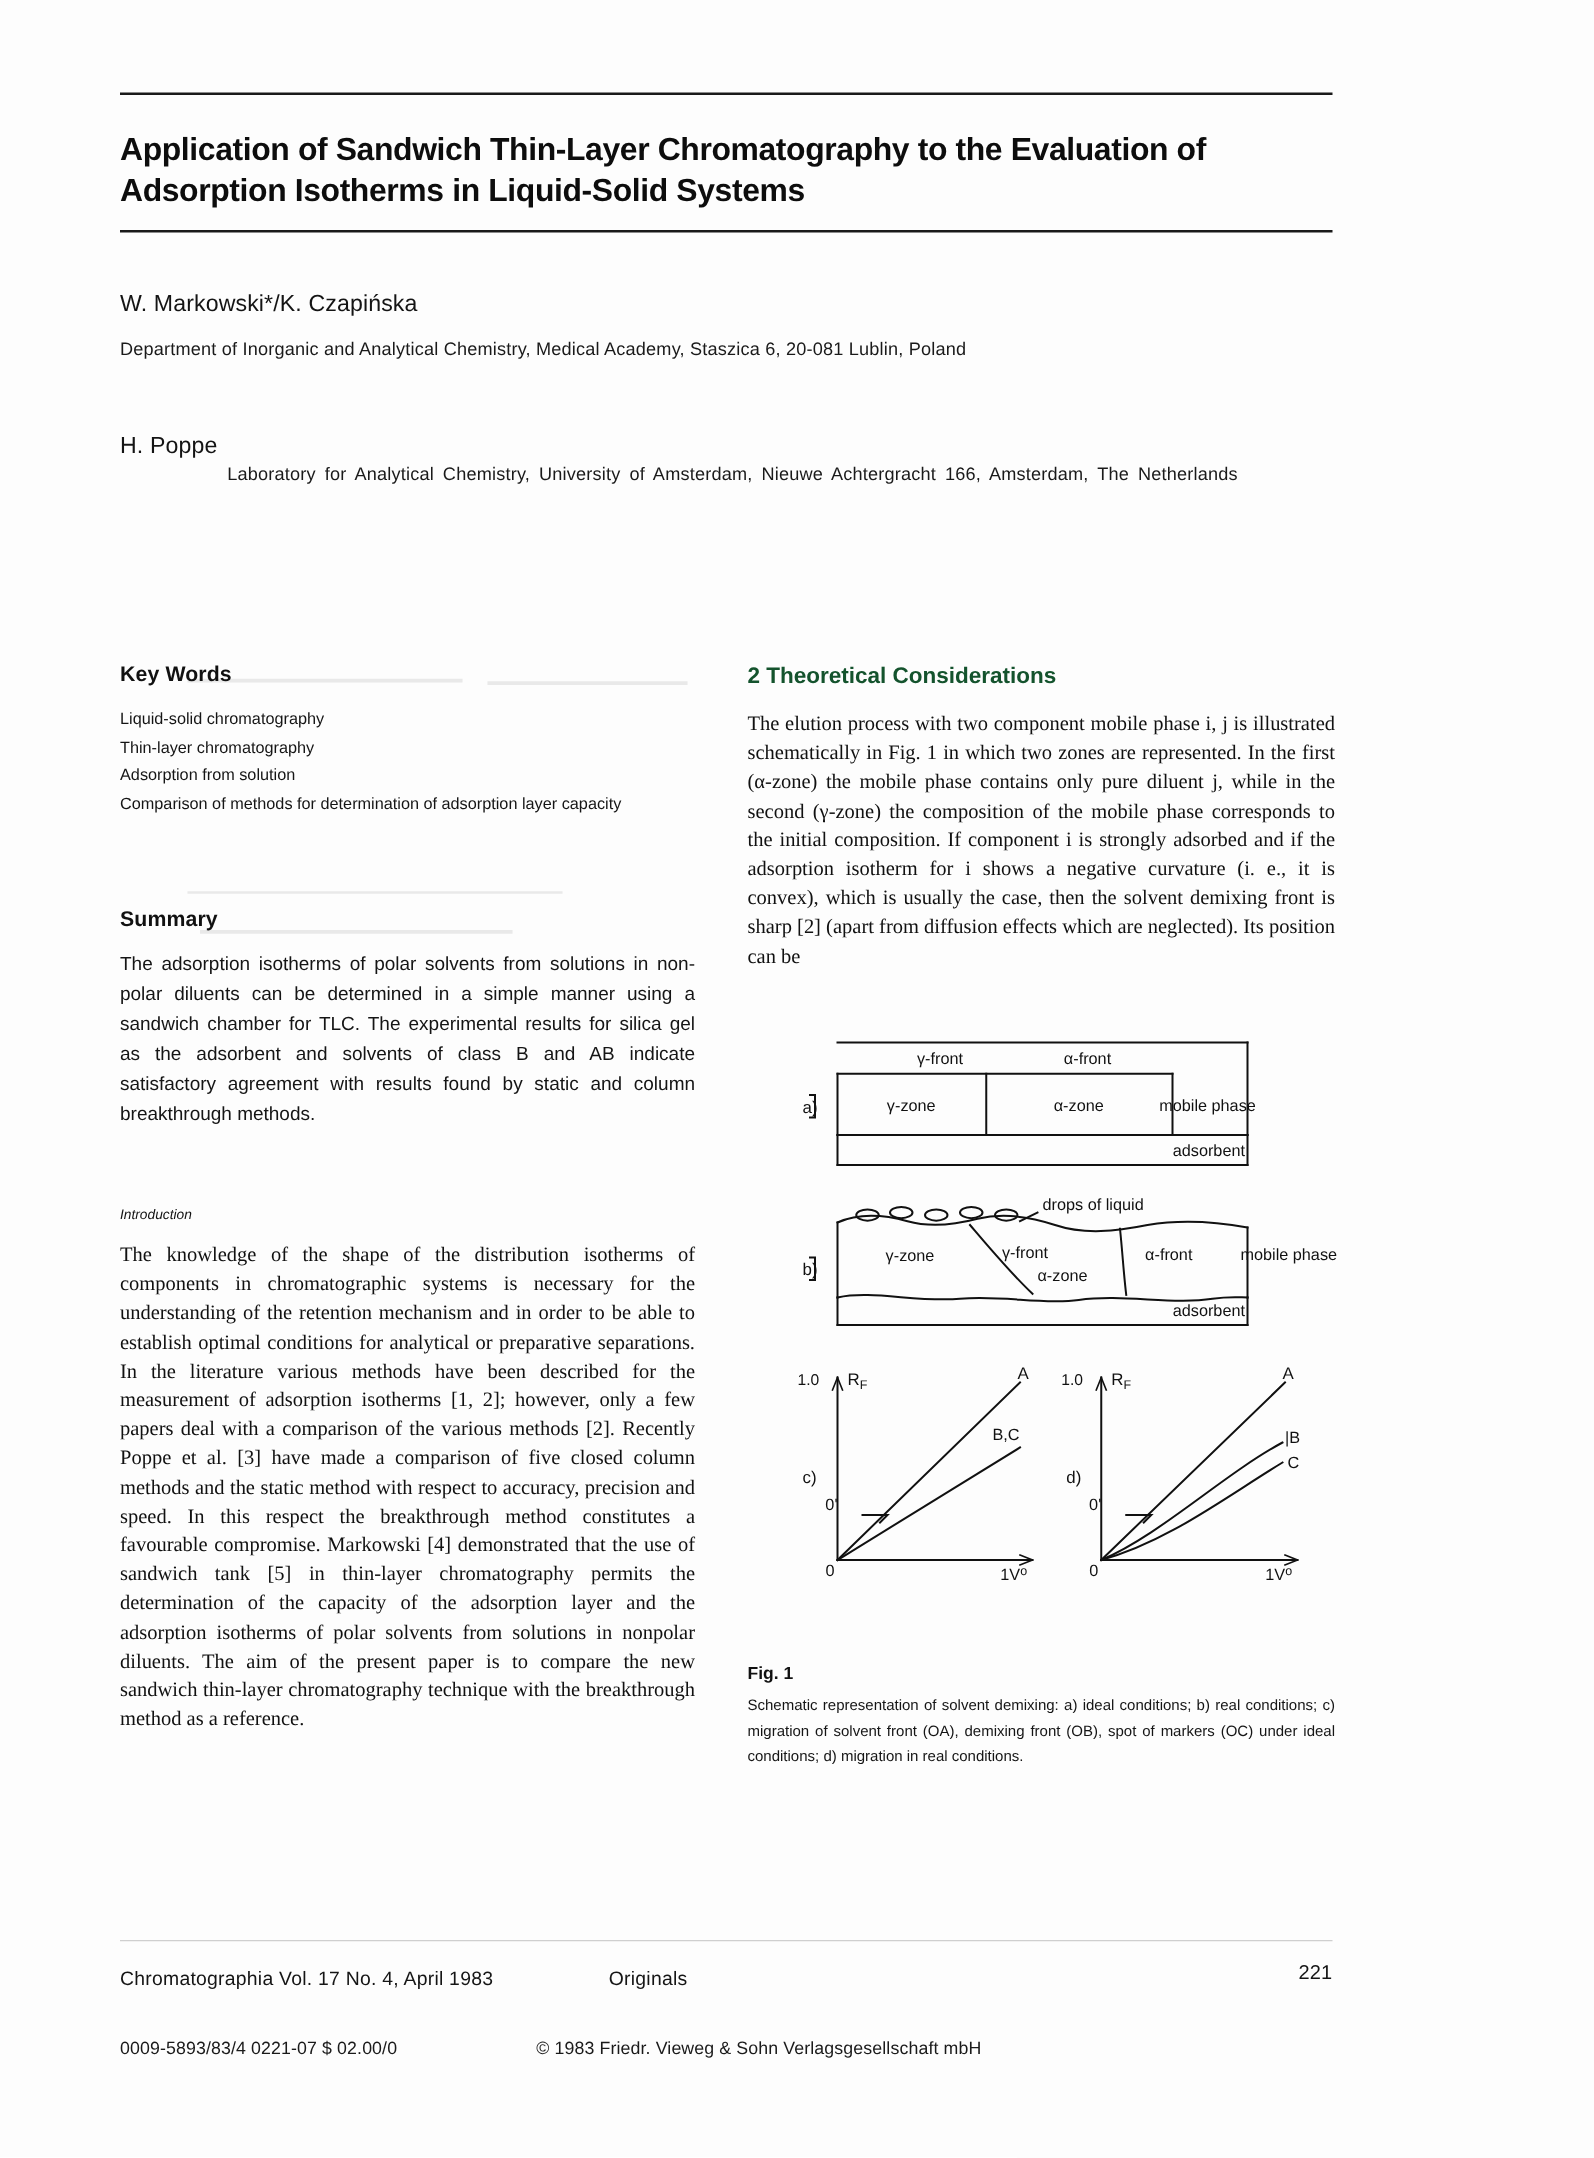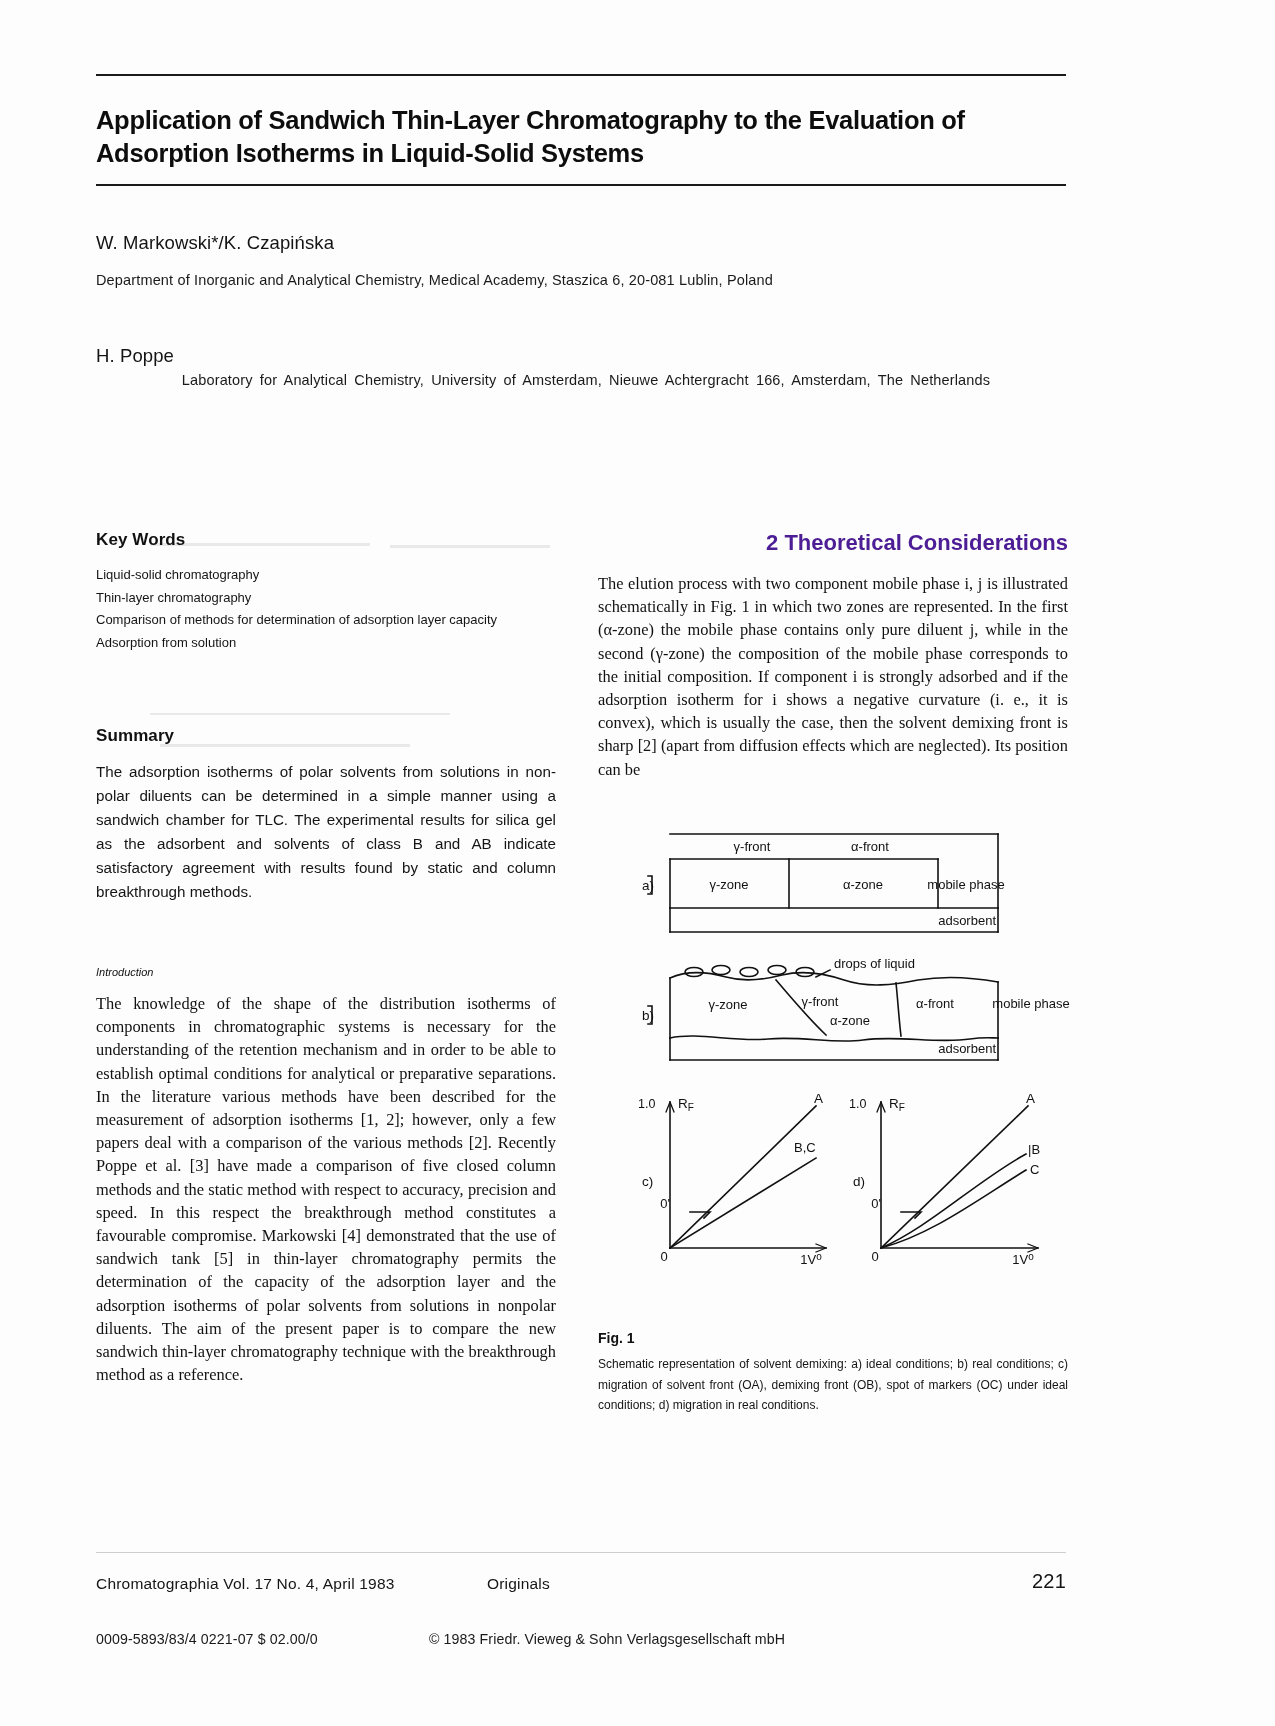--- a/index.html
+++ b/index.html
@@ -127,24 +127,23 @@
     font-size: 16.4px;
     line-height: 23.2px;
     text-align: justify;
     color: #111;
     margin: 0;
   }
 
   .sec-head-right {
     font-family: "Liberation Sans", sans-serif;
     font-weight: bold;
-    font-size: 22px;
-    color: #4c1d95;
+    font-size: 18px;
+    color: #14532d;
     margin: 0 0 16px 0;
-    text-align: right;
   }
 
   
   .figure-wrap {
     position: absolute;
     left: 598px;
     top: 820px;
     width: 475px;
   }
   .fig-svg { display: block; }
@@ -181,21 +180,21 @@
     font-size: 15.5px;
     color: #151515;
     letter-spacing: 0.2px;
   }
   #foot-journal { left: 96px; }
   #foot-originals { left: 487px; }
   #foot-page {
     left: 0;
     width: 1066px;
     text-align: right;
-    font-size: 20px;
+    font-size: 16px;
     font-weight: normal;
     top: 1570px;
   }
   .footer-line2 {
     position: absolute;
     top: 1631px;
     font-family: "Liberation Sans", sans-serif;
     font-size: 14.2px;
     color: #1a1a1a;
     letter-spacing: 0.1px;
@@ -232,22 +231,22 @@
   <div class="speckle" style="left:160px; top:744px; width:250px; height:3px;"></div>
   <div class="speckle" style="left:150px; top:713px; width:300px; height:2px;"></div>
 
   <div class="col-left">
 
     <h2 class="h-sans">Key Words</h2>
 
     <div class="kw-list">
       <div>Liquid-solid chromatography</div>
       <div>Thin-layer chromatography</div>
+      <div>Adsorption from solution</div>
       <div>Comparison of methods for determination of adsorption layer capacity</div>
-      <div>Adsorption from solution</div>
     </div>
 
     <h2 class="h-sans summary-head">Summary</h2>
     <p class="summary-body">The adsorption isotherms of polar solvents from solutions in non-polar diluents can be determined in a simple manner using a sandwich chamber for TLC. The experimental results for silica gel as the adsorbent and solvents of class B and AB indicate satisfactory agreement with results found by static and column breakthrough methods.</p>
 
     <h2 class="intro-head">Introduction</h2>
     <p class="serif-body">The knowledge of the shape of the distribution isotherms of components in chromatographic systems is necessary for the understanding of the retention mechanism and in order to be able to establish optimal conditions for analytical or preparative separations. In the literature various methods have been described for the measurement of adsorption isotherms [1, 2]; however, only a few papers deal with a comparison of the various methods [2]. Recently Poppe et al. [3] have made a comparison of five closed column methods and the static method with respect to accuracy, precision and speed. In this respect the breakthrough method constitutes a favourable compromise. Markowski [4] demonstrated that the use of sandwich tank [5] in thin-layer chromatography permits the determination of the capacity of the adsorption layer and the adsorption isotherms of polar solvents from solutions in nonpolar diluents. The aim of the present paper is to compare the new sandwich thin-layer chromatography technique with the breakthrough method as a reference.</p>
 
   </div>
 

